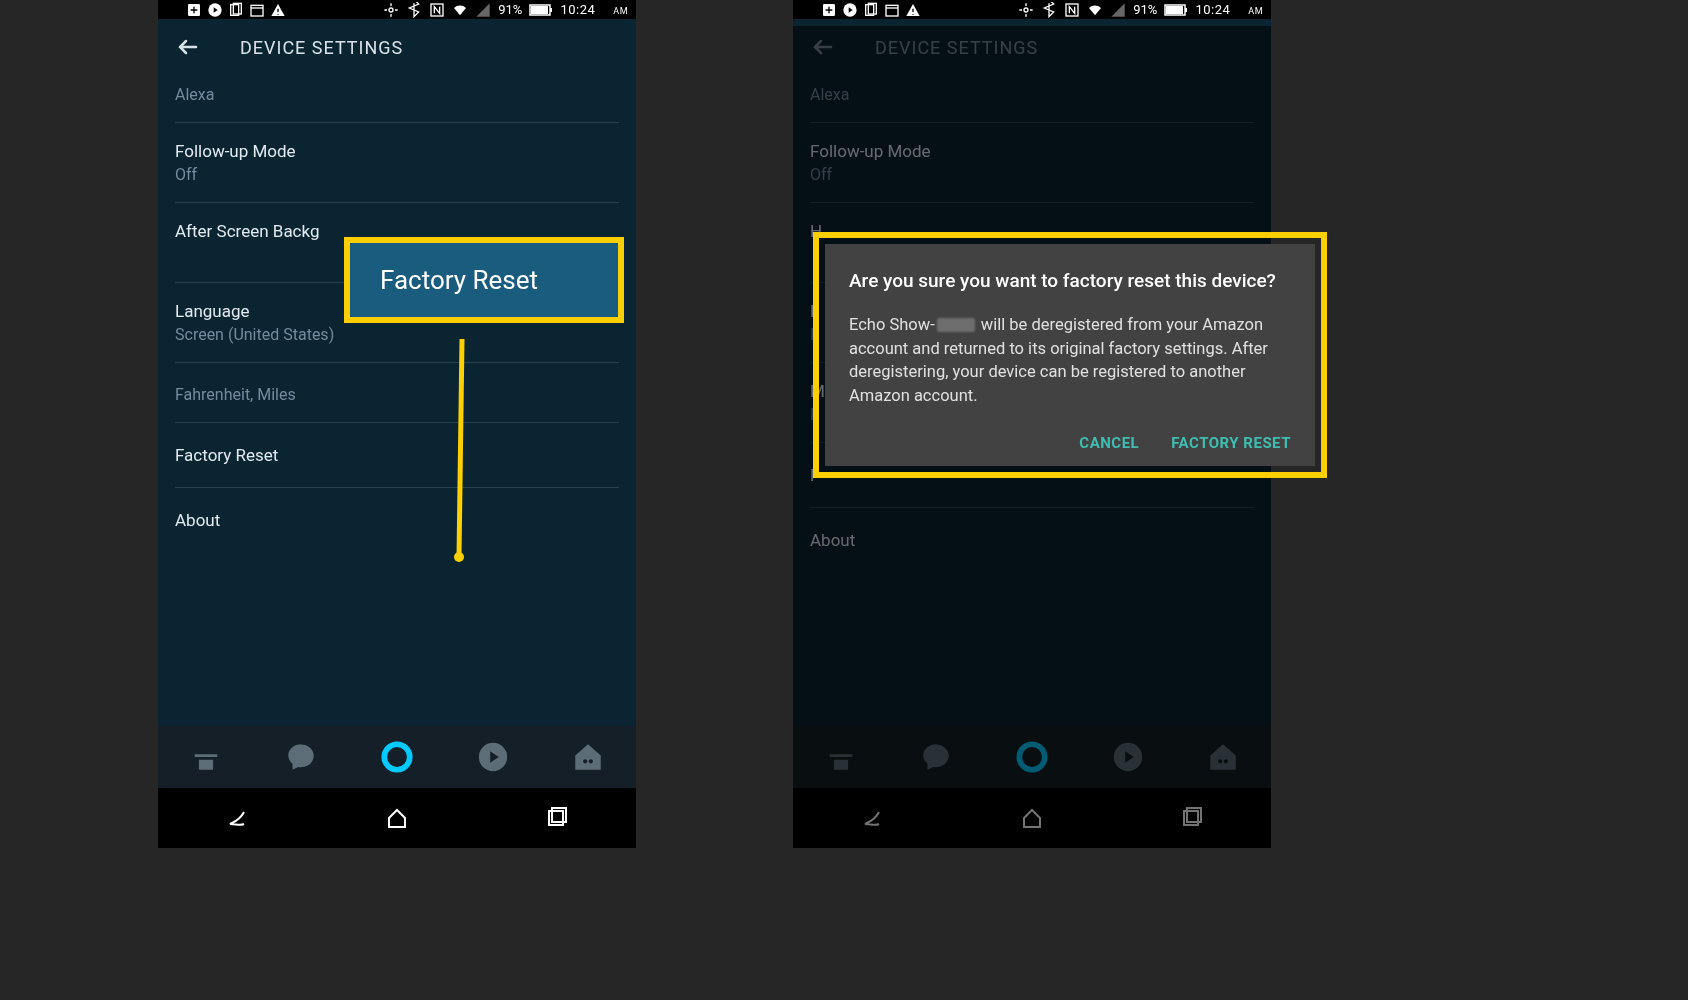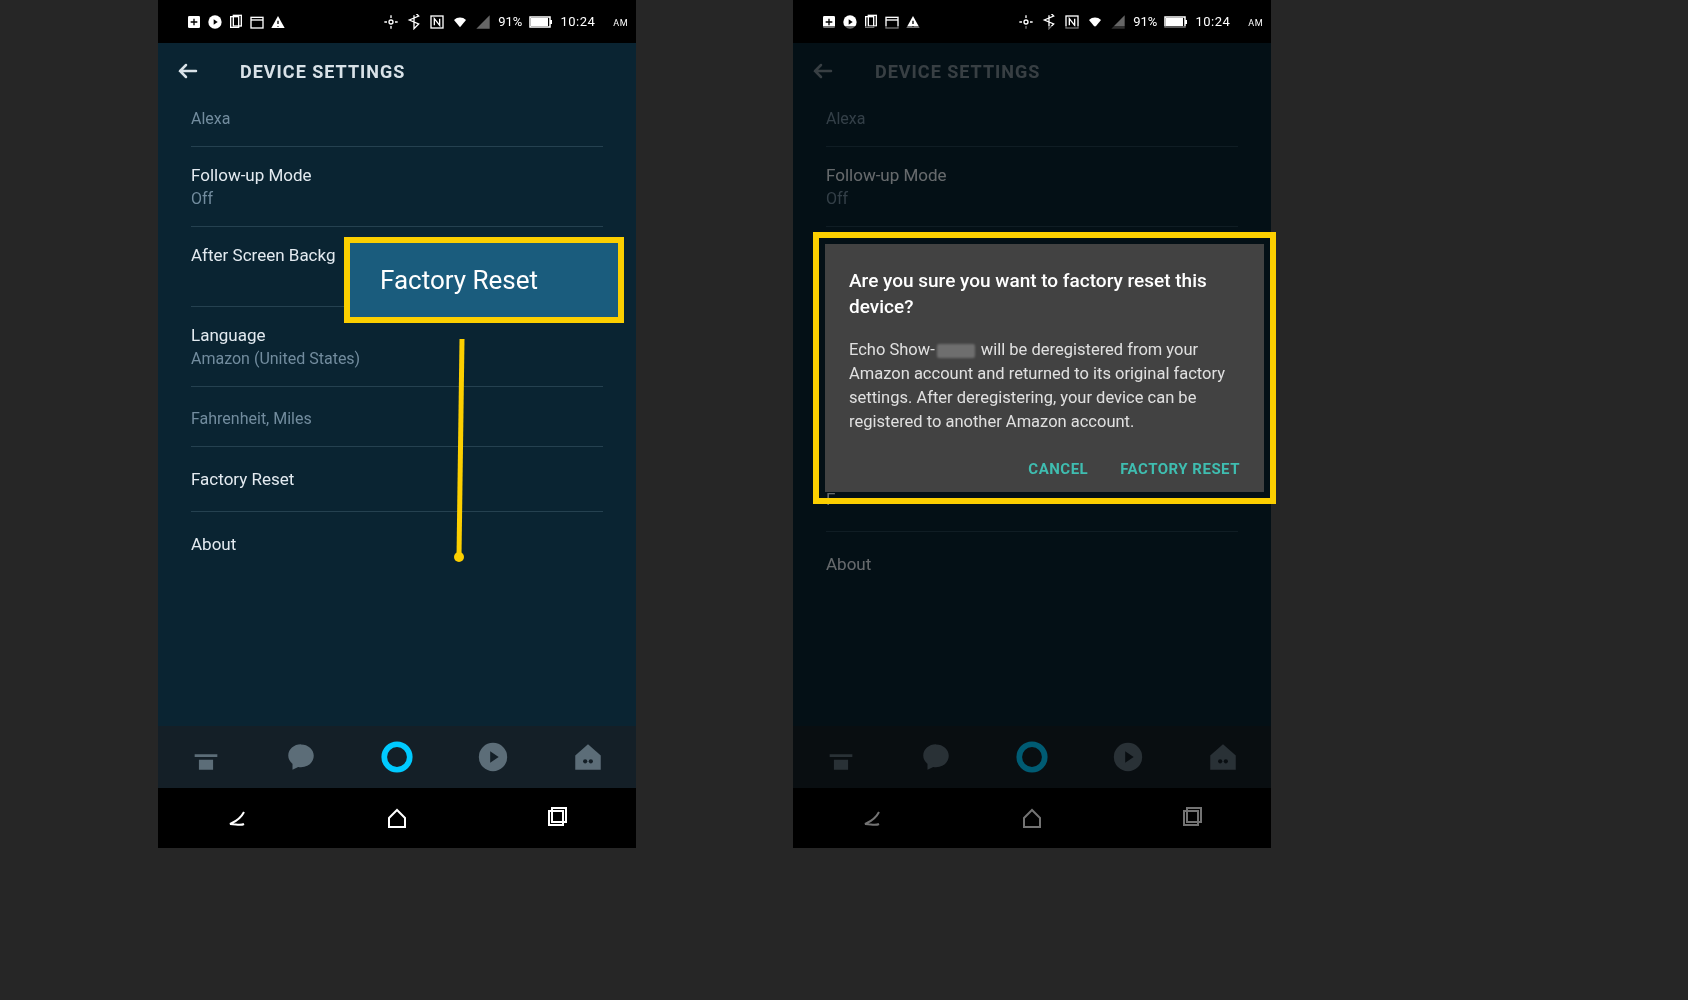--- a/index.html
+++ b/index.html
@@ -15,21 +15,21 @@
     position: absolute;
     width: 478px;
     height: 848px;
     background: #0a2432;
     top: 0;
   }
   .phone.left { left: 158px; }
   .phone.right { left: 793px; }
 
   .status-bar {
-    height: 43px;
+    height: 19px;
     background: #000;
     display: flex;
     justify-content: flex-end;
     align-items: center;
     gap: 7px;
     padding: 0 8px;
     color: #fff;
     font-size: 13px;
   }
   .status-left-icons {
@@ -47,26 +47,26 @@
     height: 56px;
     display: flex;
     align-items: center;
     padding: 0 18px;
     color: #d9e2e8;
   }
   .back-arrow { width: 24px; height: 24px; fill: #d9e2e8; margin-right: 40px; }
   .header-title {
     color: #d9e2e8;
     font-size: 18px;
-    font-weight: 700;
+    font-weight: 400;
     letter-spacing: 1px;
   }
 
   .settings-body {
-    padding: 0 33px;
+    padding: 0 17px;
   }
   .settings-item {
     padding: 18px 0 18px 0;
     border-bottom: 1px solid rgba(120,150,170,0.25);
   }
   .settings-item.first { padding-top: 6px; }
   .settings-item.noborder { border-bottom: none; }
   .item-label { color: #e3eaf0; font-size: 17px; }
   .item-sub { color: #728c9e; font-size: 16px; margin-top: 4px; }
   .item-single { padding: 22px 0; }
@@ -118,21 +118,21 @@
   .dim-overlay {
     position: absolute;
     inset: 26px 0 0 0;
     background: rgba(0,0,0,0.55);
   }
 
   .dialog-highlight {
     position: absolute;
     left: 20px;
     top: 232px;
-    width: 463px;
+    width: 514px;
     border: 6px solid #fccf00;
     padding: 6px;
   }
   .dialog-box {
     background: #424242;
     padding: 24px 24px 14px 24px;
     color: #eaeaea;
   }
   .dialog-title {
     font-size: 19px;
@@ -239,21 +239,21 @@
     <div class="settings-item">
       <div class="item-label">Follow-up Mode</div>
       <div class="item-sub">Off</div>
     </div>
     <div class="settings-item">
       <div class="item-label">After Screen Backg</div>
       <div class="item-sub">&nbsp;</div>
     </div>
     <div class="settings-item">
       <div class="item-label">Language</div>
-      <div class="item-sub">Amazon (United States)</div>
+      <div class="item-sub">Screen (United States)</div>
     </div>
     <div class="settings-item">
       <div class="item-sub">Fahrenheit, Miles</div>
     </div>
     <div class="settings-item item-single">
       <div class="item-label">Factory Reset</div>
     </div>
     <div class="settings-item item-single noborder">
       <div class="item-label">About</div>
     </div>

